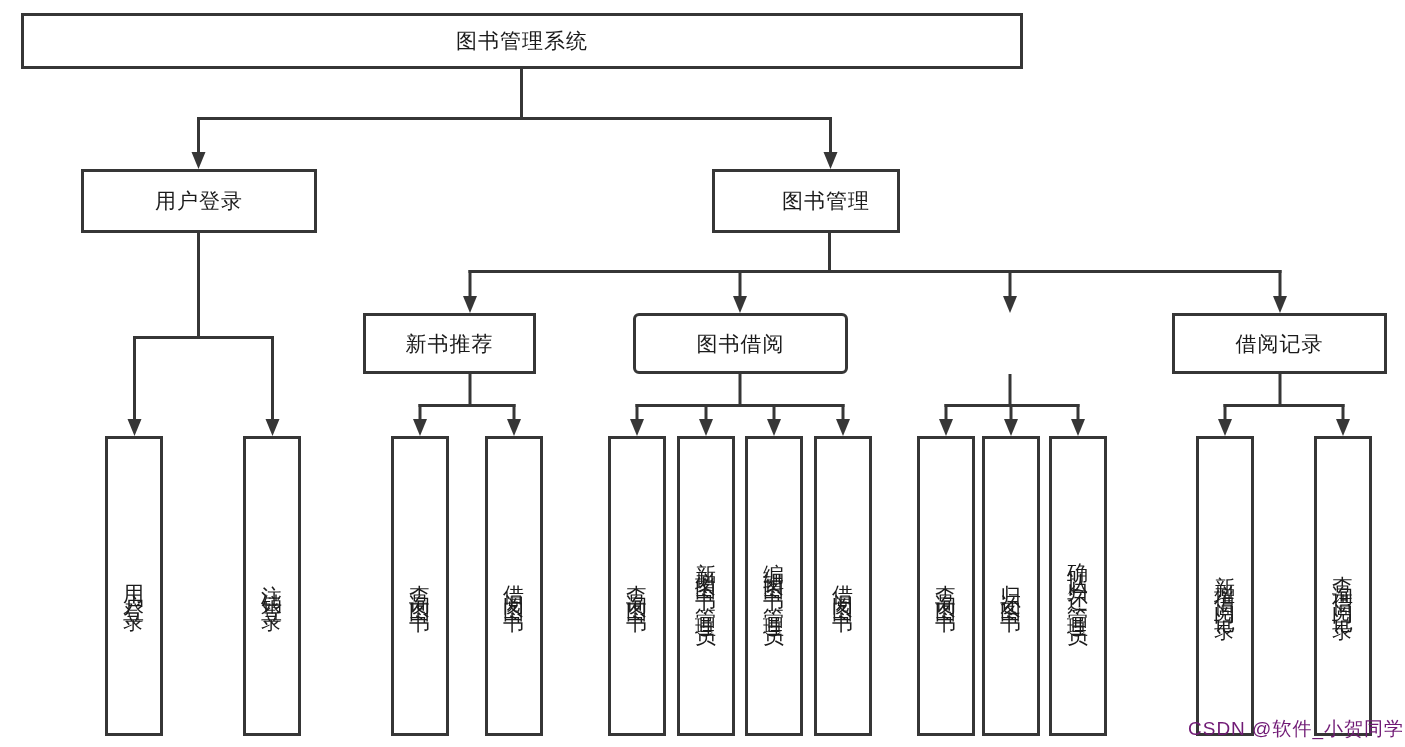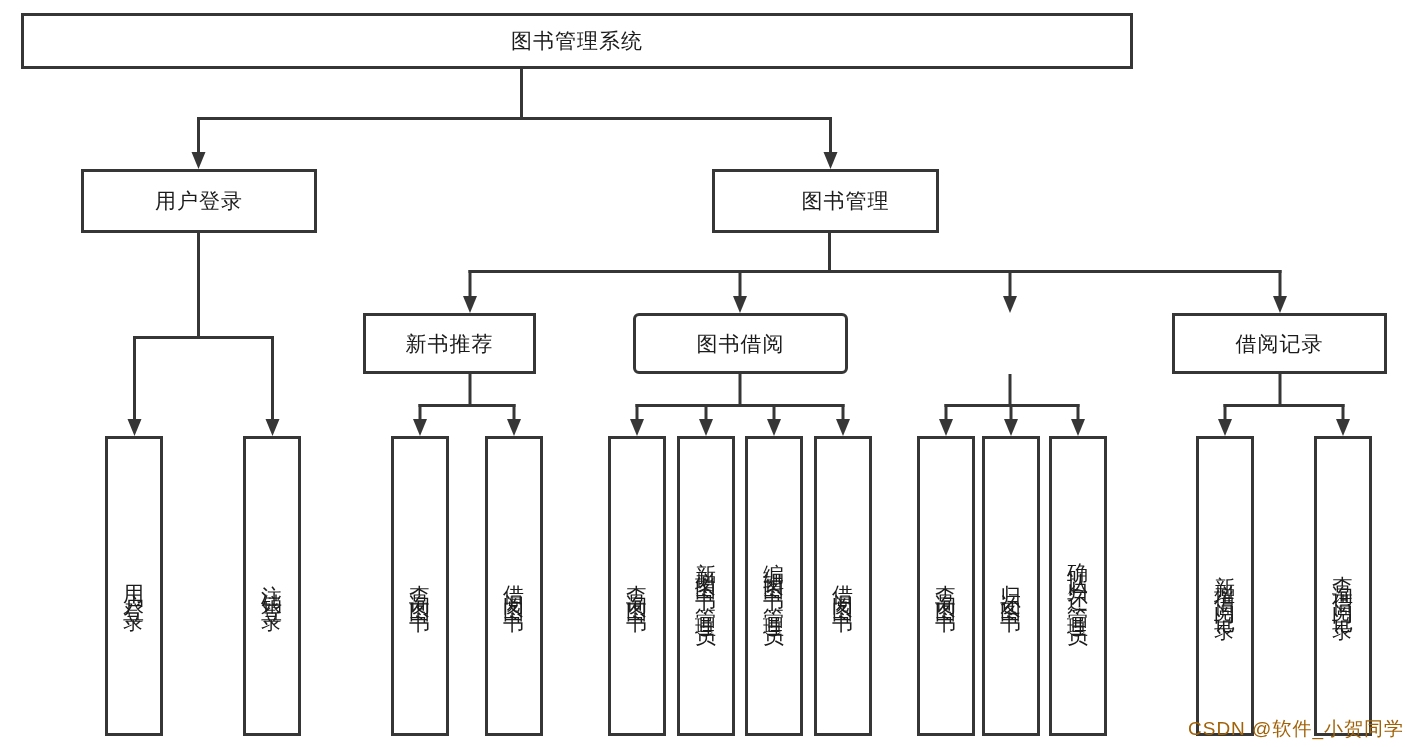--- a/index.html
+++ b/index.html
@@ -50,21 +50,21 @@
     text-orientation: mixed;
     letter-spacing: 9px;
     line-height: 1;
   }
   .watermark {
     position: absolute;
     left: 1188px;
     top: 716px;
     z-index: 3;
     font-size: 19px;
-    color: #a16207;
+    color: #701a75;
     letter-spacing: 1px;
     white-space: nowrap;
   }
 </style>
 </head>
 <body>
 
 <div class="canvas">
 
   <svg class="wires" viewBox="0 0 1405 747" xmlns="http://www.w3.org/2000/svg">
@@ -149,28 +149,28 @@
       <path d="M1223.5,405.5 H1344.5"></path>
       <path d="M1225,404 V421"></path>
       <path d="M1343,404 V421"></path>
     </g>
     <g fill="#363636" stroke="none">
       <polygon points="1218,419 1232,419 1225,436"></polygon>
       <polygon points="1336,419 1350,419 1343,436"></polygon>
     </g>
   </svg>
 
-  <div class="node" style="left:21px; top:13px; width:1112px; height:56px;">
+  <div class="node" style="left:21px; top:13px; width:1002px; height:56px;">
     <span>图书管理系统</span>
   </div>
 
   <div class="node" style="left:81px; top:169px; width:236px; height:64px;">
     <span>用户登录</span>
   </div>
-  <div class="node" style="left:712px; top:169px; width:227px; height:64px;padding-left:40px;">
+  <div class="node" style="left:712px; top:169px; width:188px; height:64px;padding-left:40px;">
     <span>图书管理</span>
   </div>
 
   <div class="node" style="left:363px; top:313px; width:173px; height:61px;">
     <span>新书推荐</span>
   </div>
   <div class="node" style="left:633px; top:313px; width:215px; height:61px;border-radius:6px;">
     <span>图书借阅</span>
   </div>
   <div class="node" style="left:1172px; top:313px; width:215px; height:61px;">

